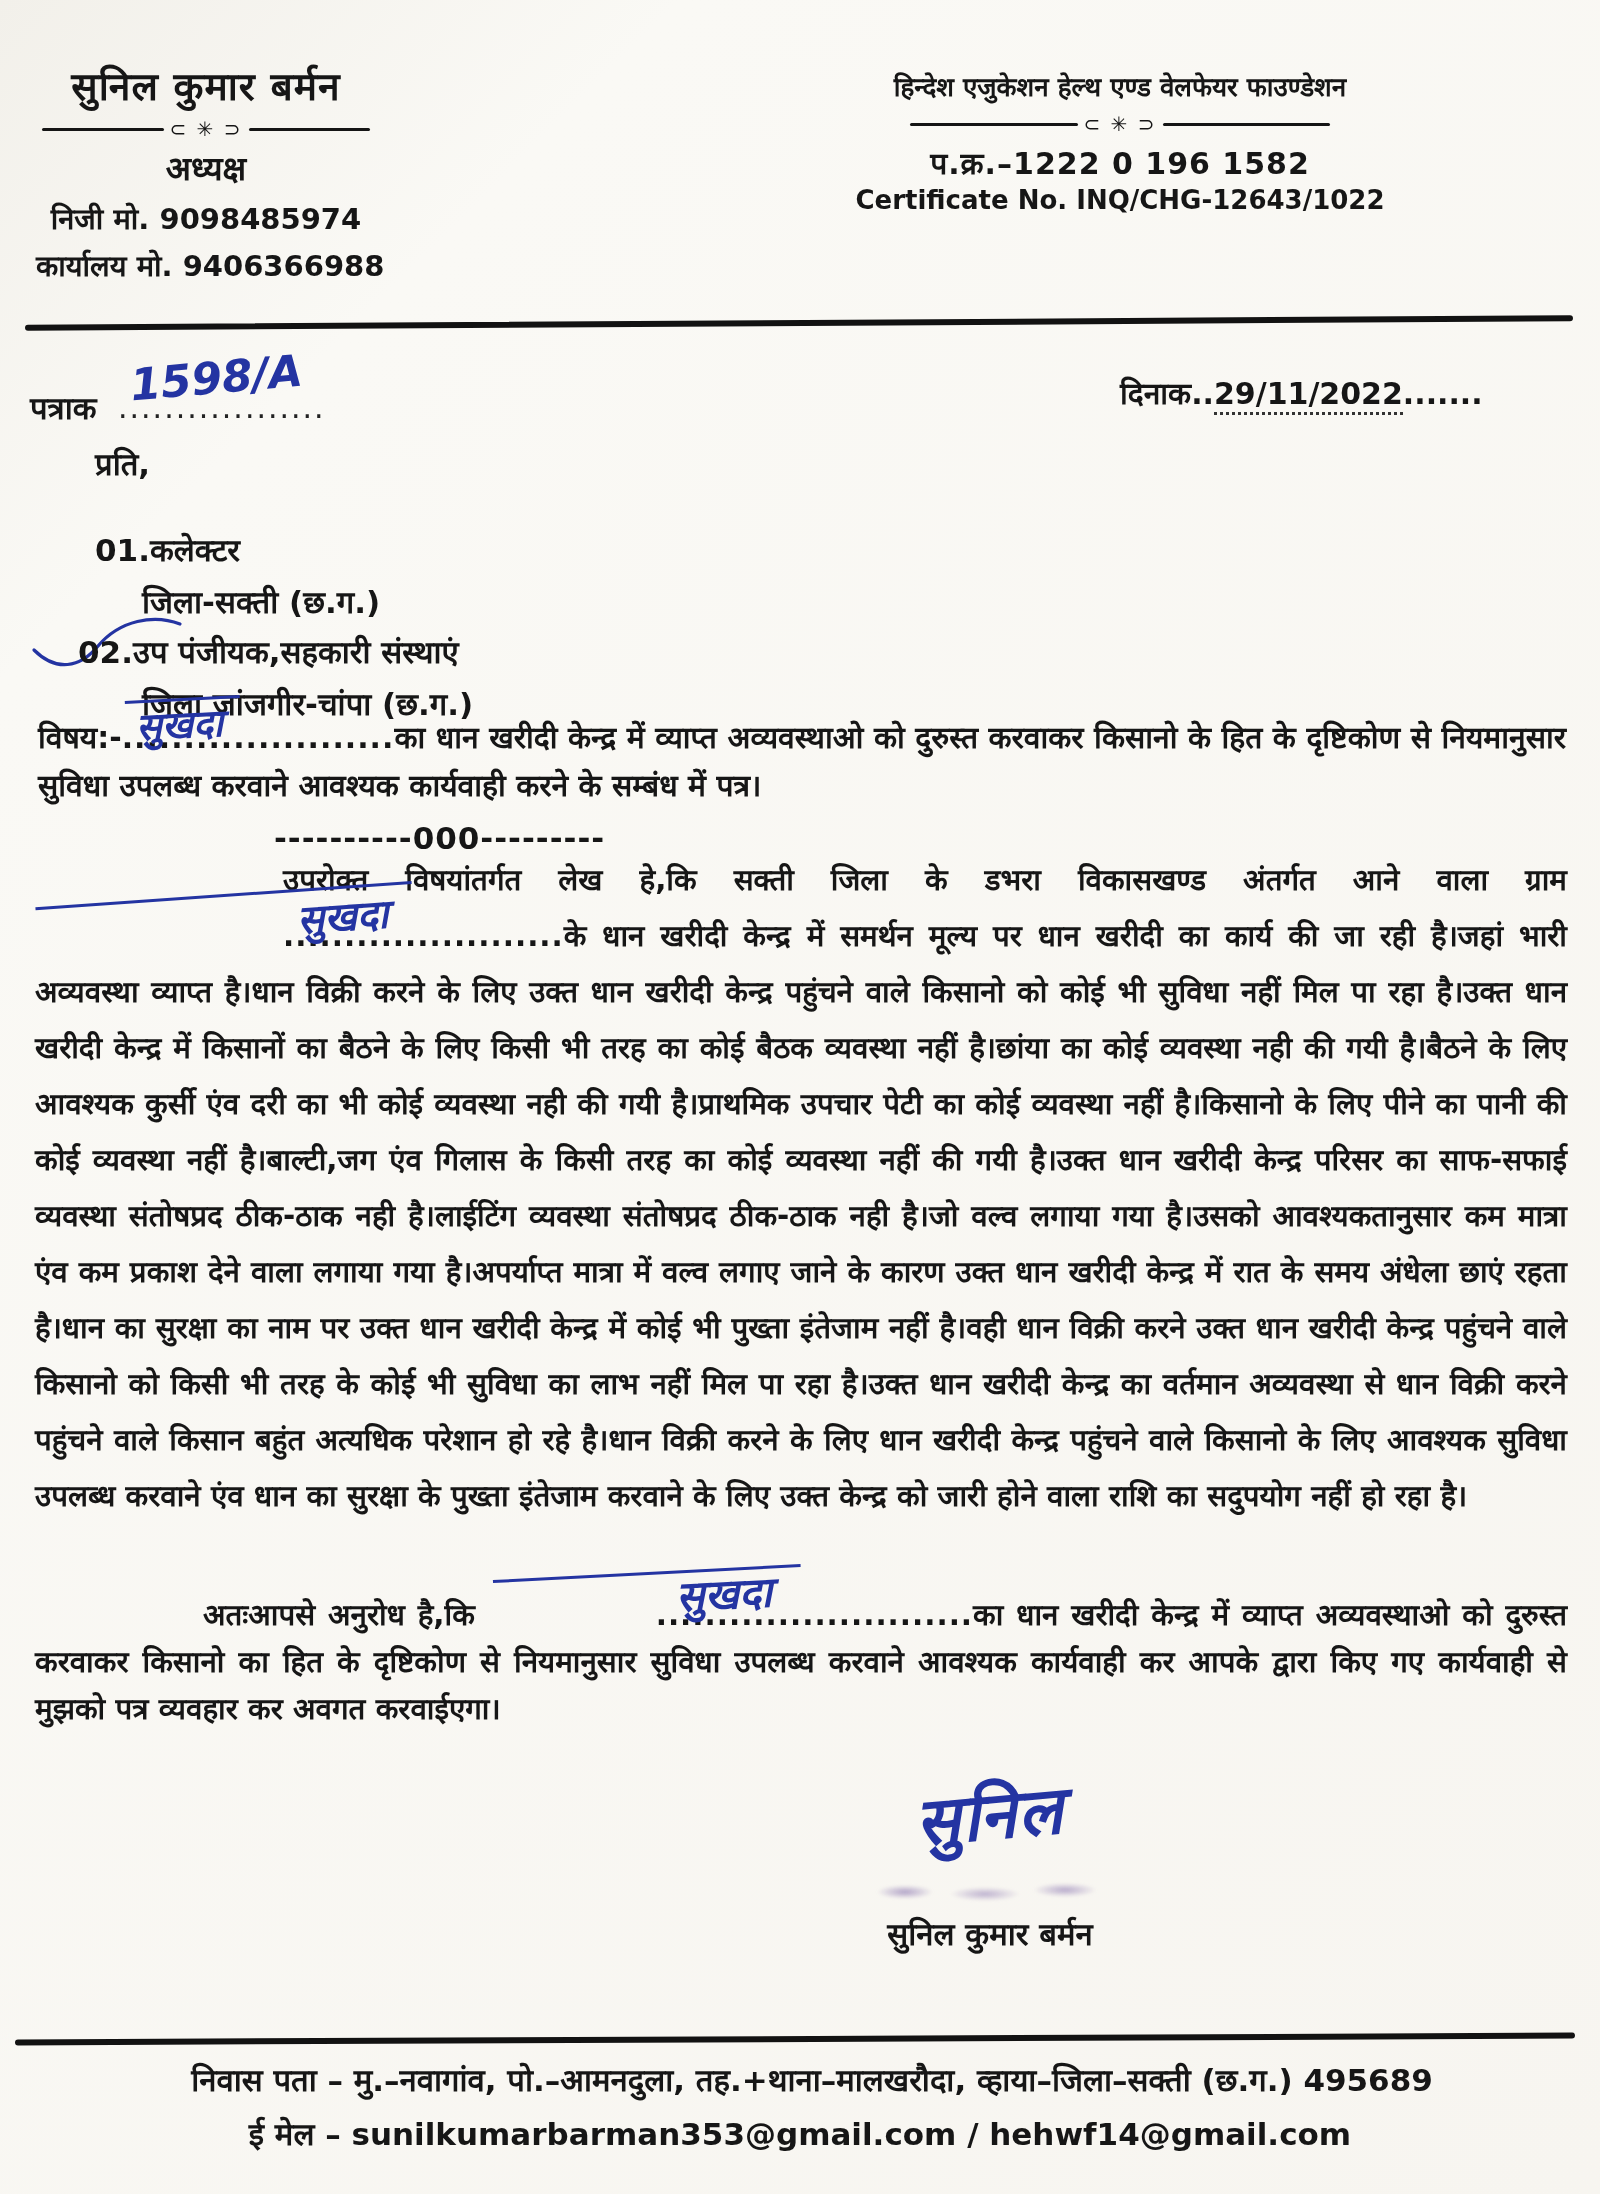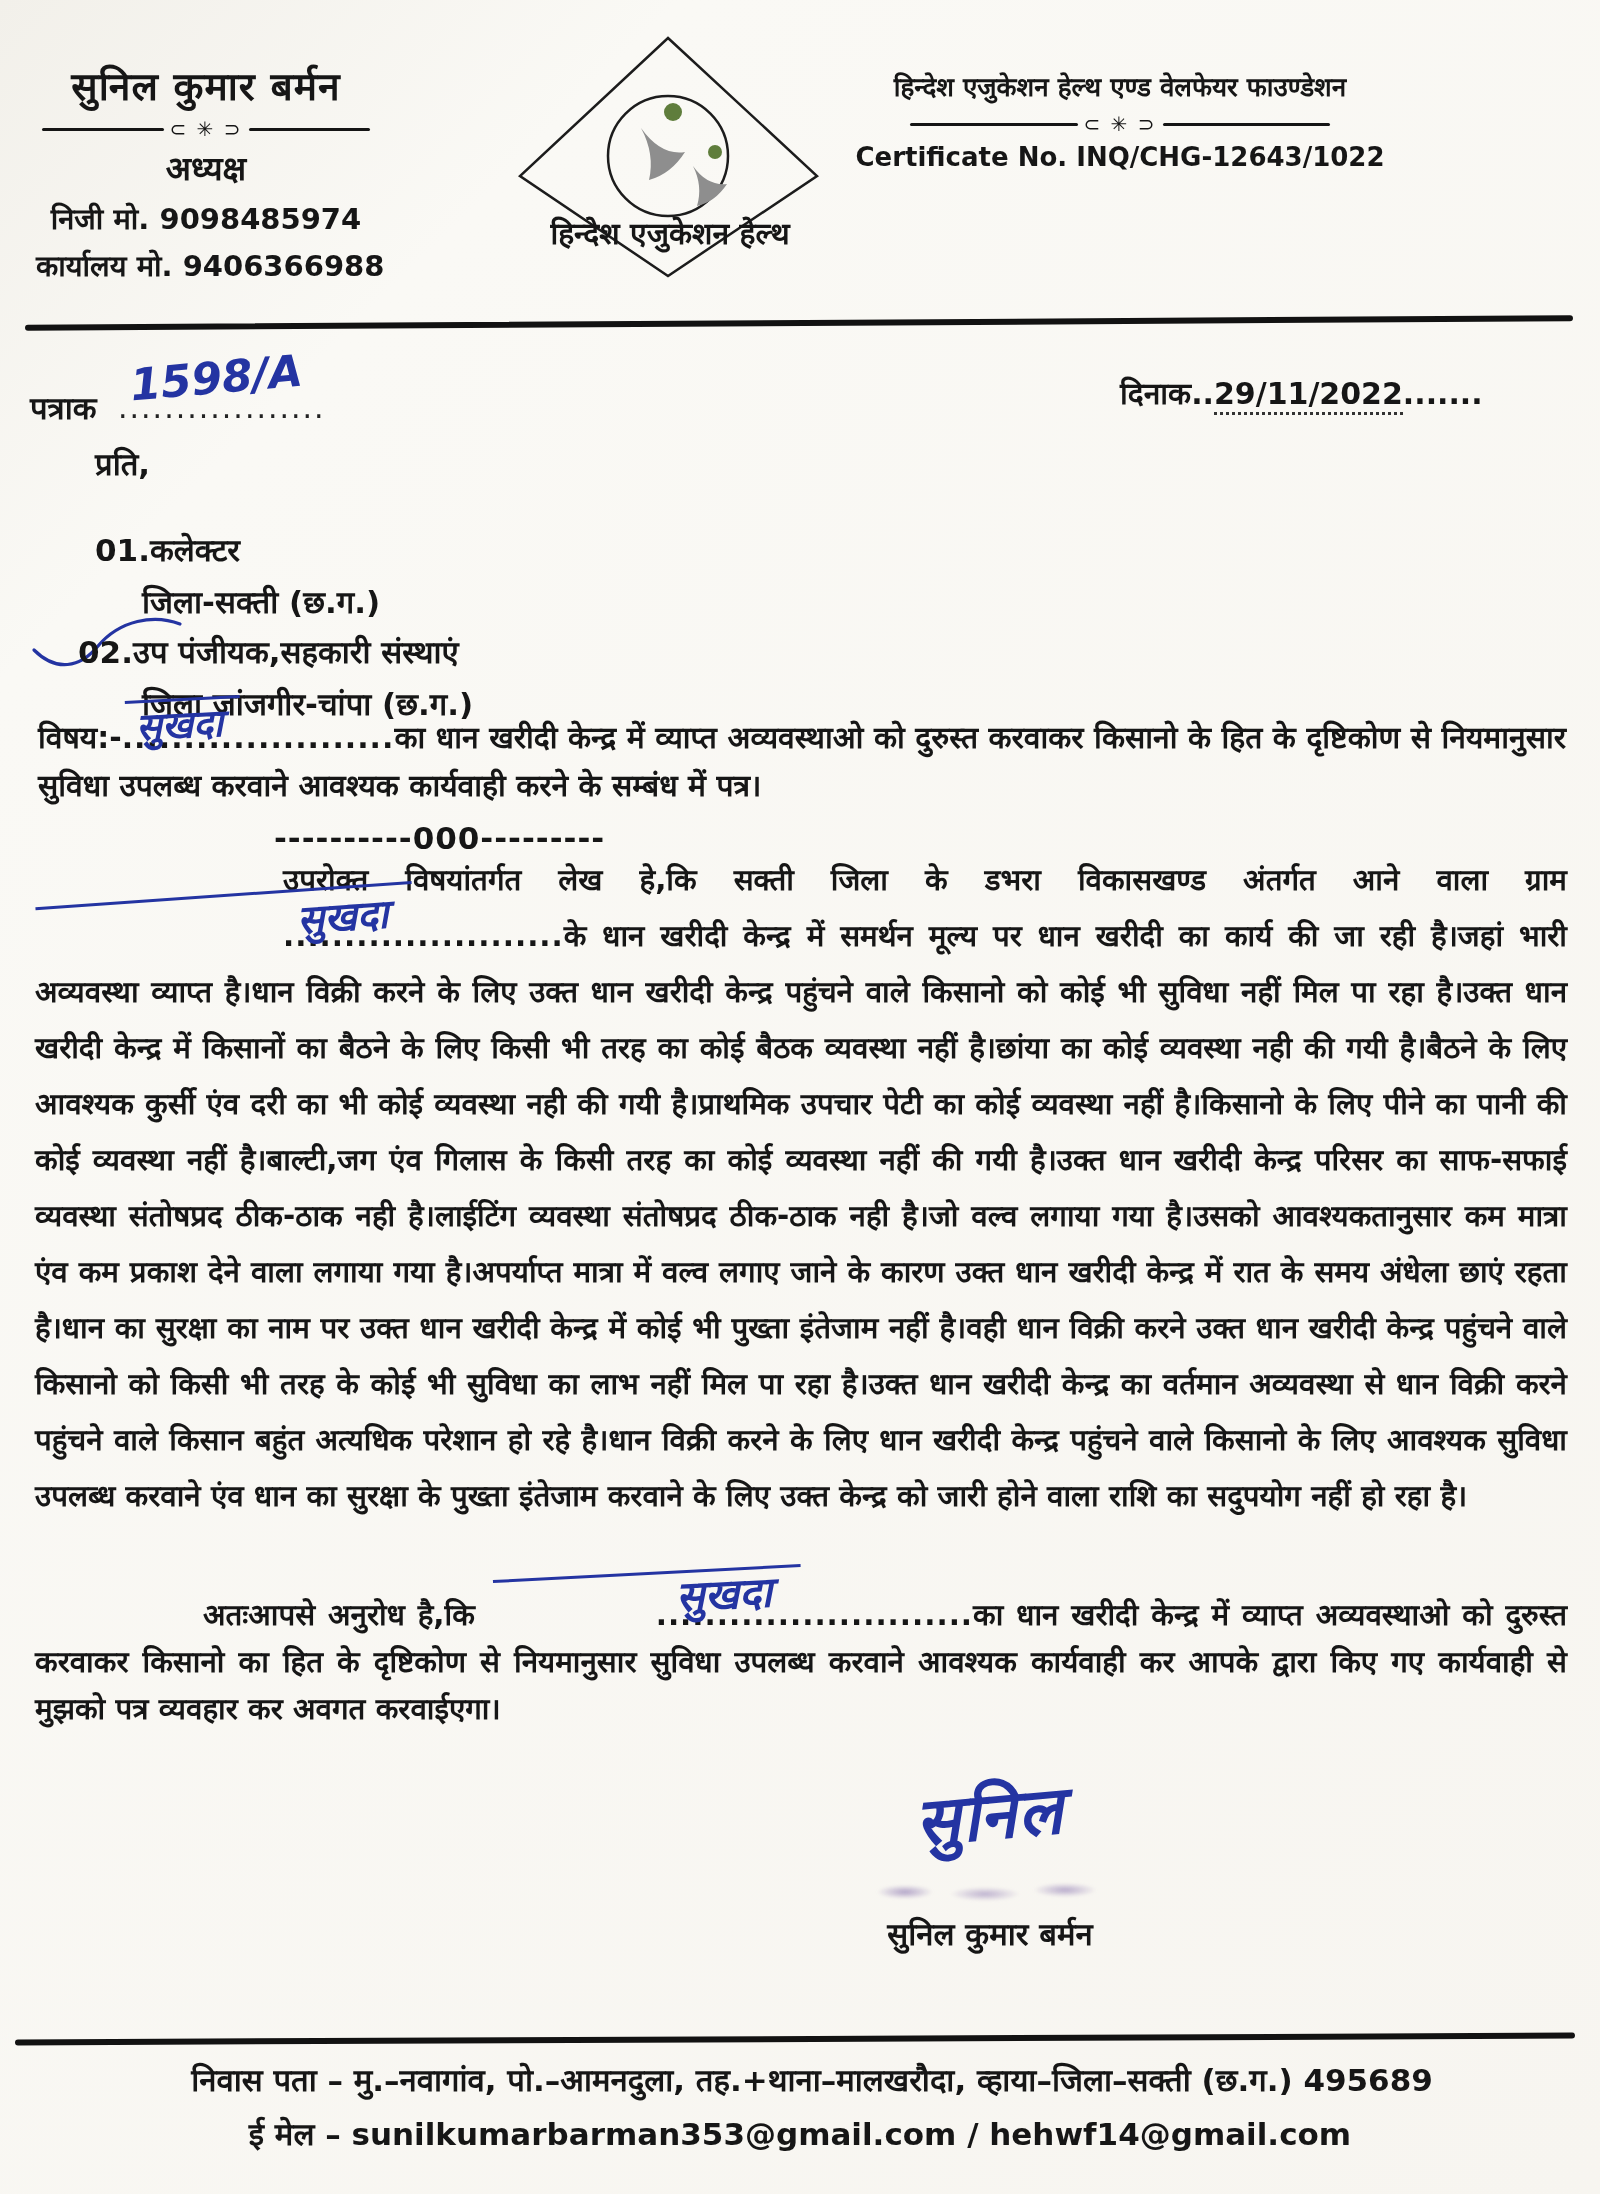--- a/index.html
+++ b/index.html
@@ -102,41 +102,29 @@
     <div class="divider">
       <div class="ln"></div>
       <span class="orn">⊂ ✳ ⊃</span>
       <div class="ln"></div>
     </div>
     <div class="hdr-title">अध्यक्ष</div>
     <div class="hdr-phone">निजी मो. 9098485974</div>
     <div class="hdr-phone">कार्यालय मो. 9406366988</div>
   </div>
 
-  <div class="abs logo-box">
-    <svg width="410" height="265" viewBox="0 0 410 265">
-      <polygon points="203,14 352,152 203,252 55,152" fill="none" stroke="#1c1c1c" stroke-width="2.5"></polygon>
-      <circle cx="203" cy="132" r="60" fill="none" stroke="#1c1c1c" stroke-width="2.5"></circle>
-
-      <circle cx="208" cy="88" r="9" fill="#5f7d3c"></circle>
-      <path d="M176,104 q14,26 8,52 q22,-6 36,-28 q-24,4 -44,-24 z" fill="#8e8e8e"></path>
-
-      <circle cx="250" cy="128" r="7" fill="#5f7d3c"></circle>
-      <path d="M228,142 q10,20 4,40 q18,-4 30,-22 q-20,2 -34,-18 z" fill="#8e8e8e"></path>
-    </svg>
-    <div class="logo-caption">हिन्देश एजुकेशन हेल्थ</div>
-  </div>
 
   <div class="abs hdr-right">
     <div class="org-name">हिन्देश एजुकेशन हेल्थ एण्ड वेलफेयर फाउण्डेशन</div>
     <div class="divider">
       <div class="ln"></div>
       <span class="orn">⊂ ✳ ⊃</span>
       <div class="ln"></div>
     </div>
+    <div class="reg-no">प.क्र.–1222 0 196 1582</div>
     <div class="cert-line">Certificate No. INQ/CHG-12643/1022</div>
   </div>
 
   <div class="abs rule rule-top"></div>
 
   <div class="abs ref-label">पत्राक</div>
   <div class="abs ref-dots">..................</div>
   <div class="abs hw ref-hw">1598/A</div>
   <div class="abs date-row">
     <span>दिनाक..</span><span class="date-val">29/11/2022</span><span>.......</span>

